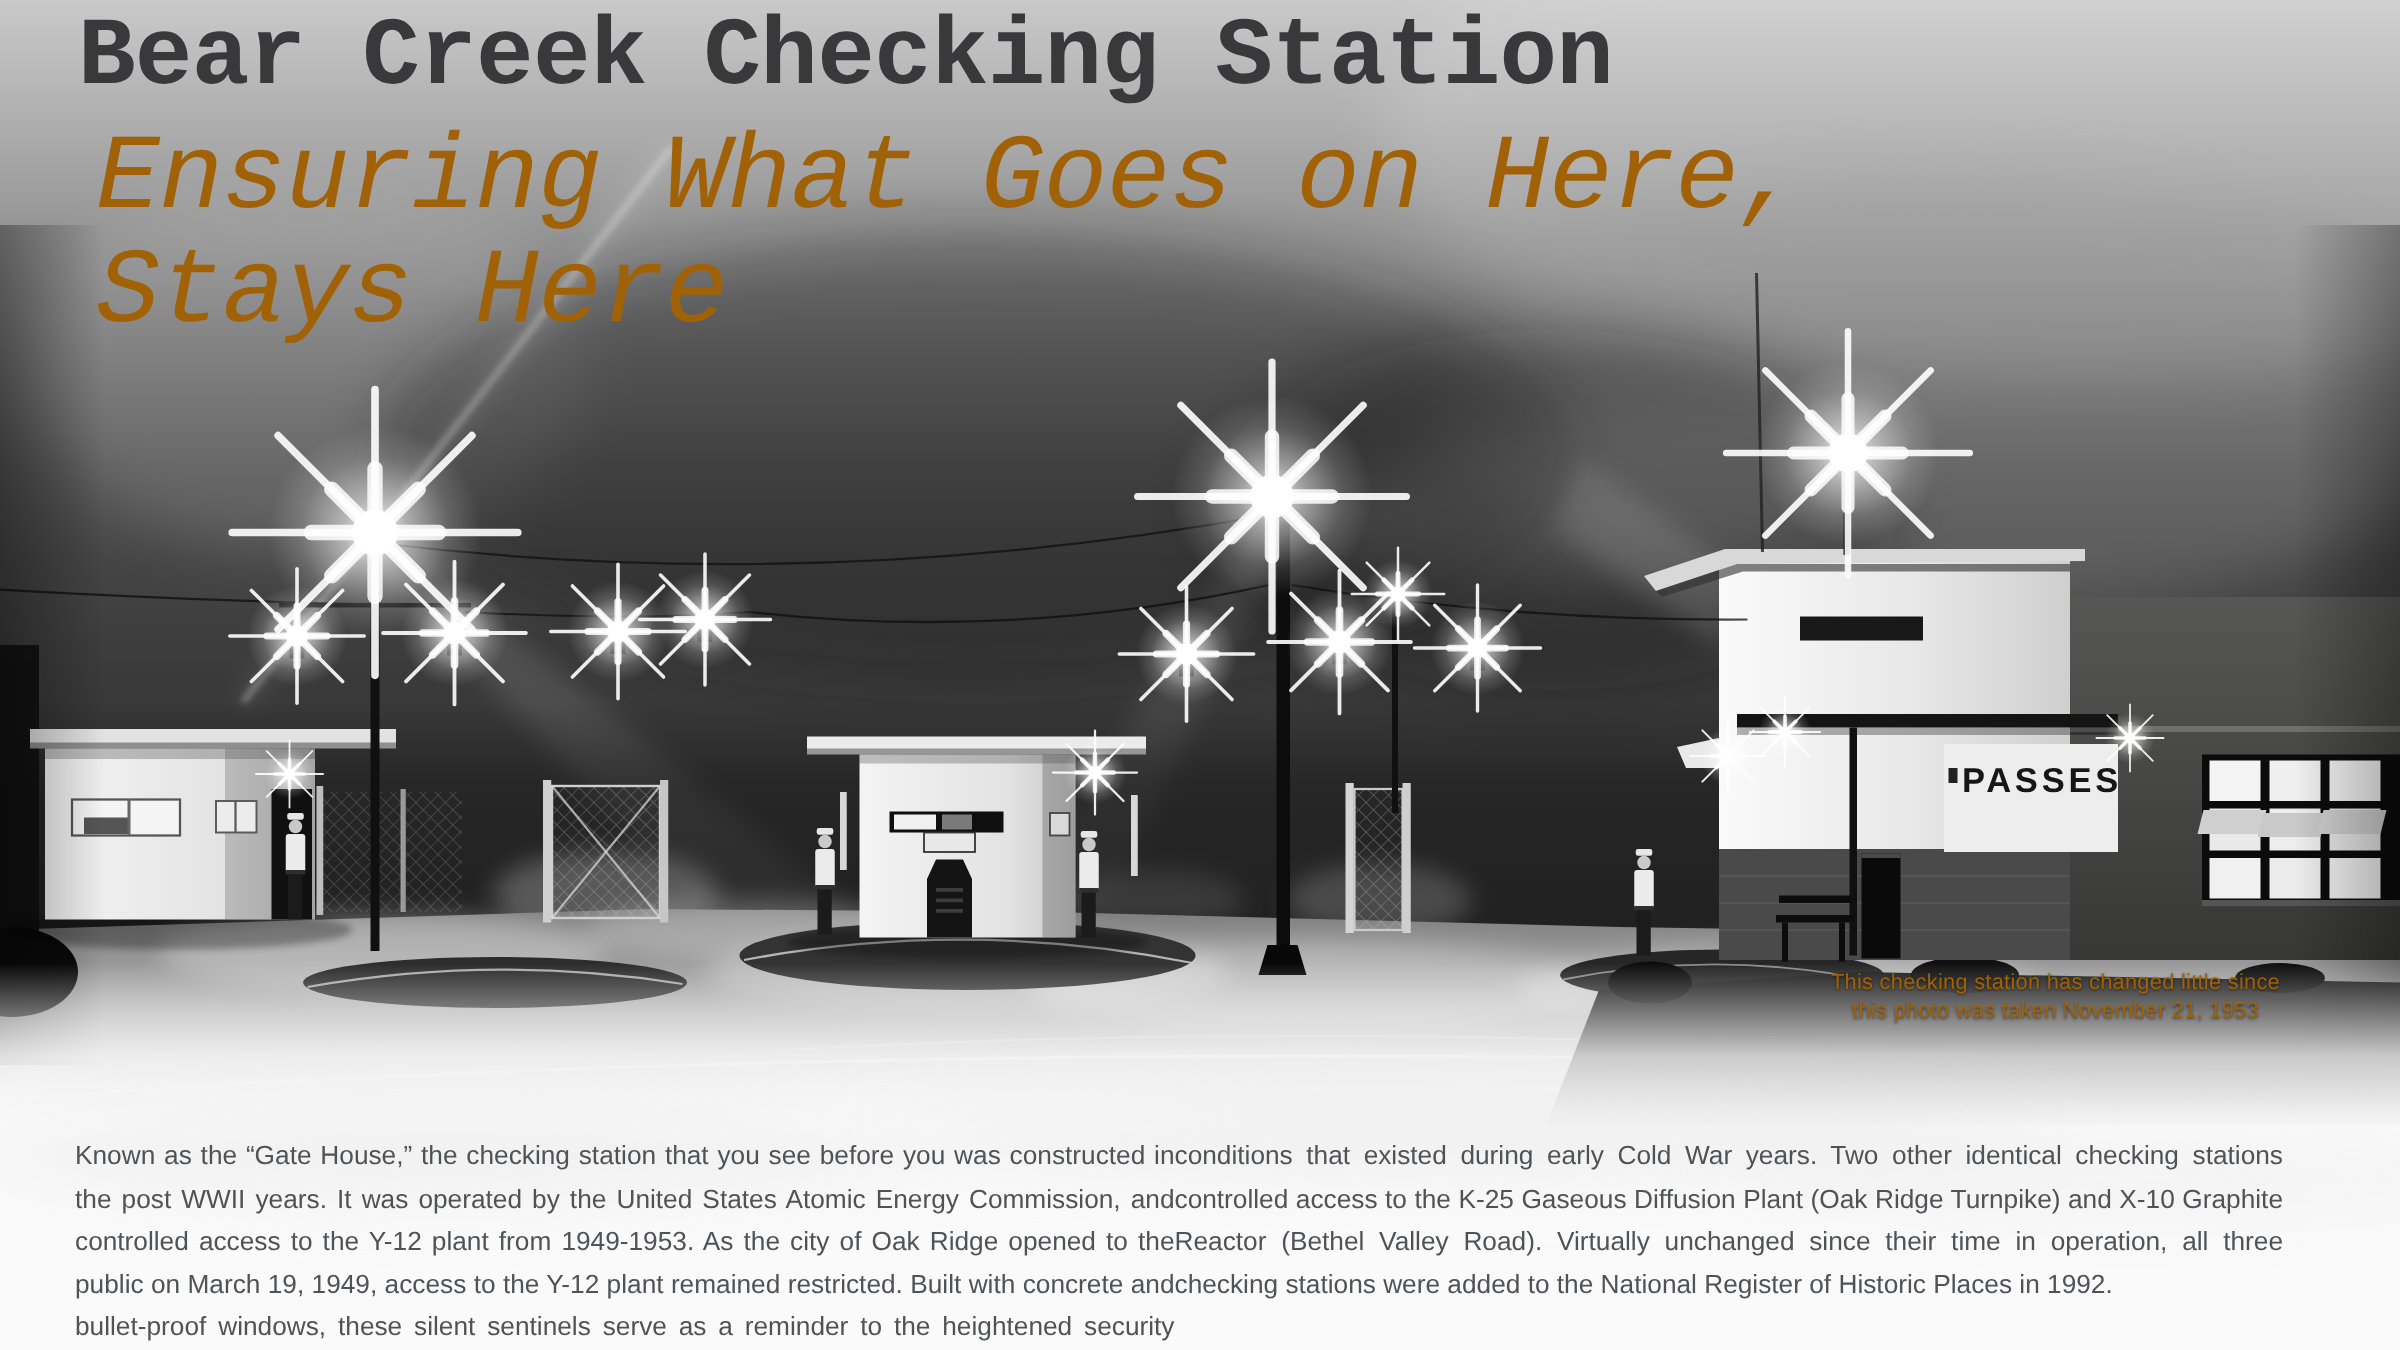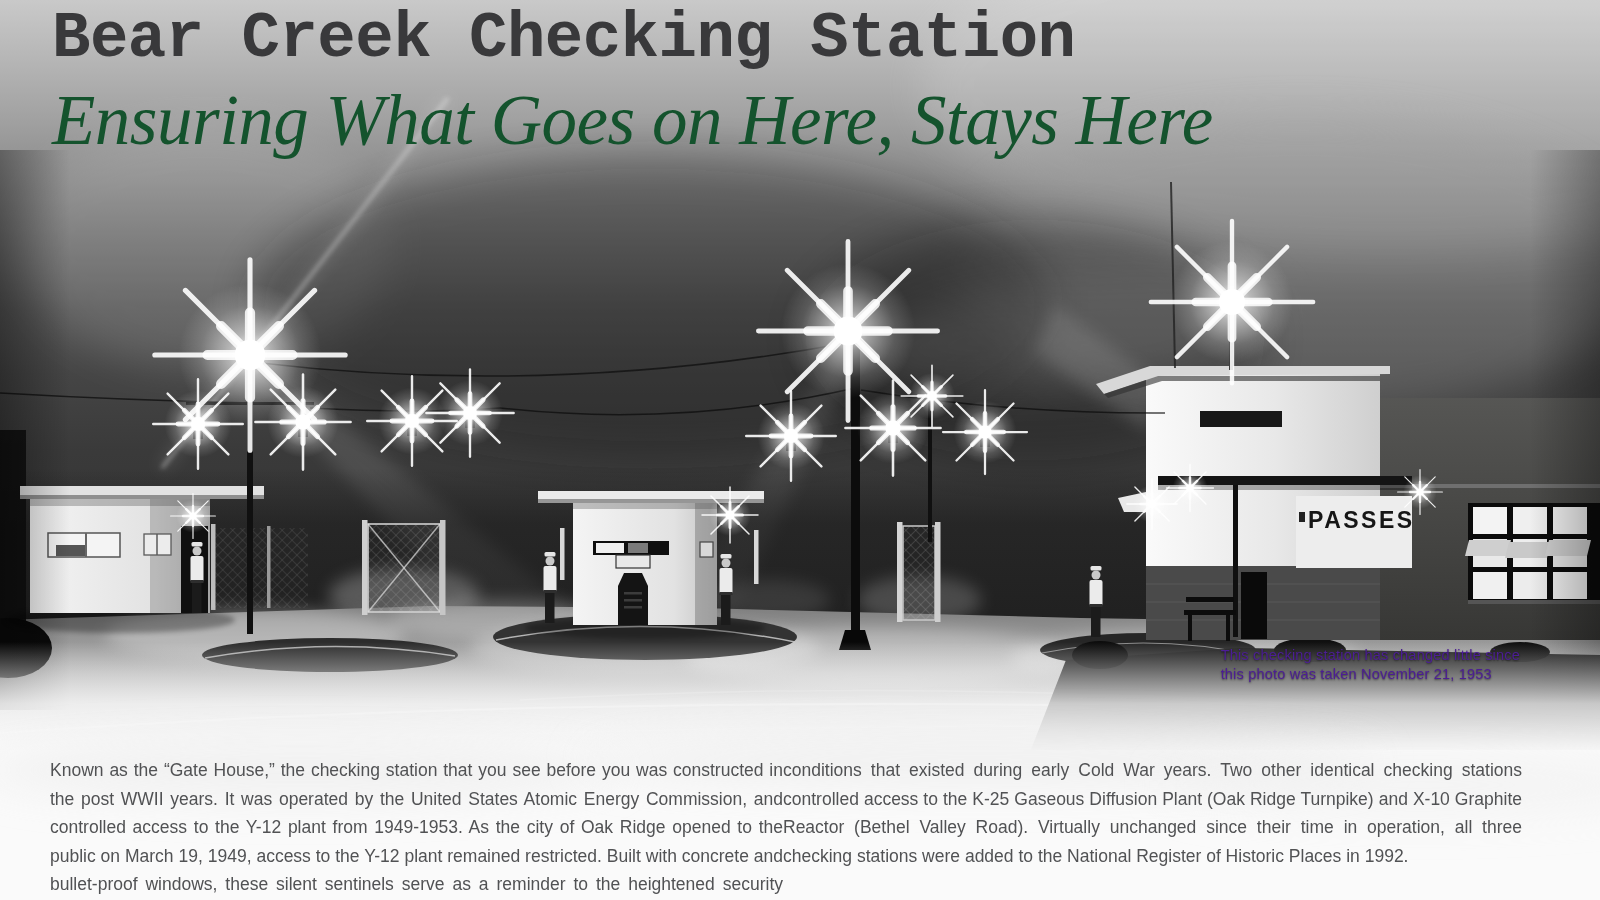--- a/index.html
+++ b/index.html
@@ -19,37 +19,37 @@
   .masthead h1{
     margin:0;
     font-family:Liberation Mono, monospace;
     font-weight:bold;
     font-size:64px;
     line-height:78px;
     letter-spacing:-0.5px;
     color:#39393b;
   }
   .masthead h2{
-    margin:0;
+    margin:12px;
     margin-top:4px;
-    font-family:Liberation Serif, serif;
+    font-family:Liberation Mono, monospace;
     font-weight:normal;
     font-style:italic;
     font-size:71px;
     line-height:76px;
     letter-spacing:-0.5px;
-    color:#14532d;
+    color:#a16207;
   }
 
   
   .photo-caption{
     position:absolute;
     right:80px;top:646px;
-    text-align:left;
-    color:#4c1d95;
+    text-align:center;
+    color:#a16207;
     font-size:14.5px;
     line-height:18.5px;
     letter-spacing:.2px;
     text-shadow:0 1px 2px rgba(0,0,0,.55);
   }
   .photo-caption span{display:block;}
 
   
   .bodytext{
     position:absolute;

